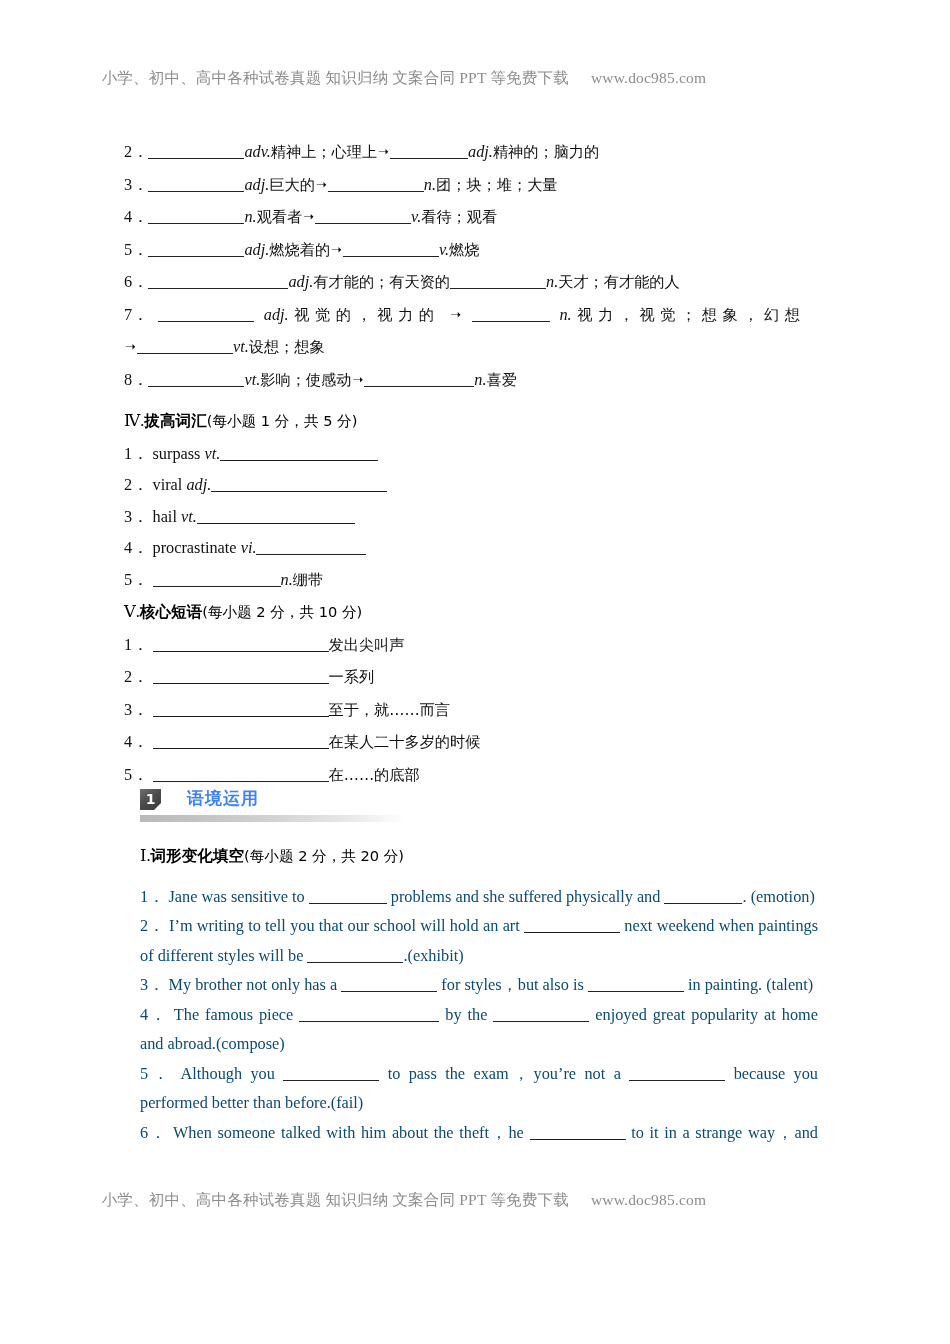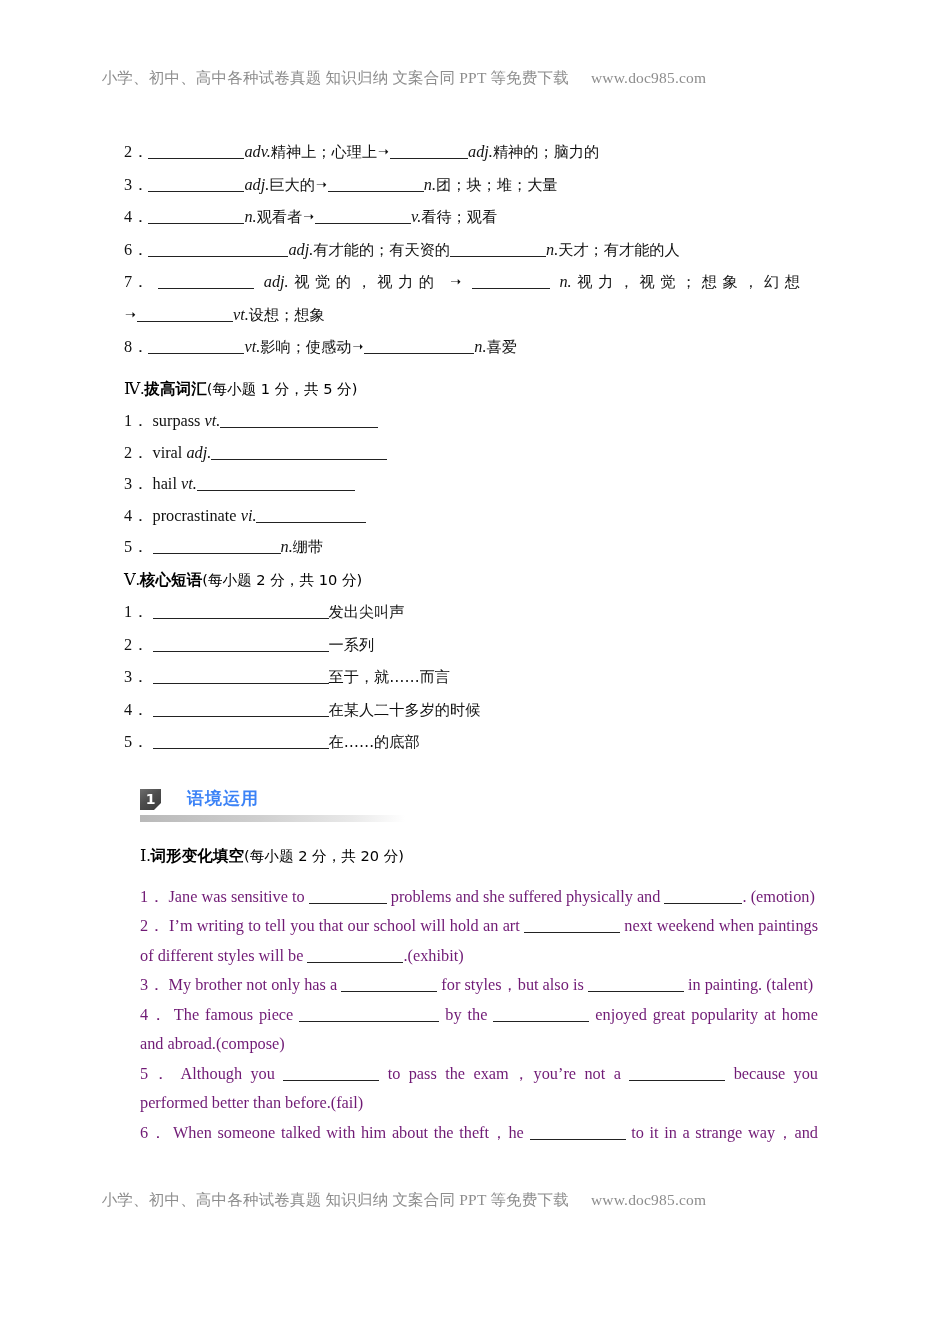--- a/index.html
+++ b/index.html
@@ -170,21 +170,21 @@
     position: absolute;
     left: 140px;
     top: 840px;
     width: 678px;
   }
   .q {
     font-size: 16.3px;
     line-height: 29.5px;
     margin: 0;
     text-align: justify;
-    color: #701a75;
+    color: #0c4a6e;
   }
   .q.jlast { text-align-last: justify; }
   .q .en { font-family: "Liberation Serif", "DejaVu Serif", serif; }
   .qnum { white-space: nowrap; }
   .spacer-sm { height: 9px; }
 </style>
 </head>
 <body>
 
 <div class="page">
@@ -200,20 +200,23 @@
     </p>
 
     <p class="line">
       <span class="num">3．</span><span class="blank b-lg"></span><span class="pos">adj.</span><span class="cn">巨大的</span><span class="arrow">➝</span><span class="blank b-lg"></span><span class="pos">n.</span><span class="cn">团；块；堆；大量</span>
     </p>
 
     <p class="line">
       <span class="num">4．</span><span class="blank b-lg"></span><span class="pos">n.</span><span class="cn">观看者</span><span class="arrow">➝</span><span class="blank b-lg"></span><span class="pos">v.</span><span class="cn">看待；观看</span>
     </p>
 
+    <p class="line">
+      <span class="num">5．</span><span class="blank b-lg"></span><span class="pos">adj.</span><span class="cn">燃烧着的</span><span class="arrow">➝</span><span class="blank b-lg"></span><span class="pos">v.</span><span class="cn">燃烧</span>
+    </p>
 
     <p class="line">
       <span class="num">6．</span><span class="blank b-w1"></span><span class="pos">adj.</span><span class="cn">有才能的；有天资的</span><span class="blank b-lg"></span><span class="pos">n.</span><span class="cn">天才；有才能的人</span>
     </p>
 
     <p class="line justify">
       <span class="num">7．</span> <span class="blank b-lg"></span> <span class="pos">adj.</span><span class="cn">视觉的，视力的</span> <span class="arrow">➝</span> <span class="blank b-md"></span> <span class="pos">n.</span><span class="cn">视力，视觉；想象，幻想</span>
     </p>
     <p class="line cont">
       <span class="arrow">➝</span><span class="blank b-lg"></span><span class="pos">vt.</span><span class="cn">设想；想象</span>

